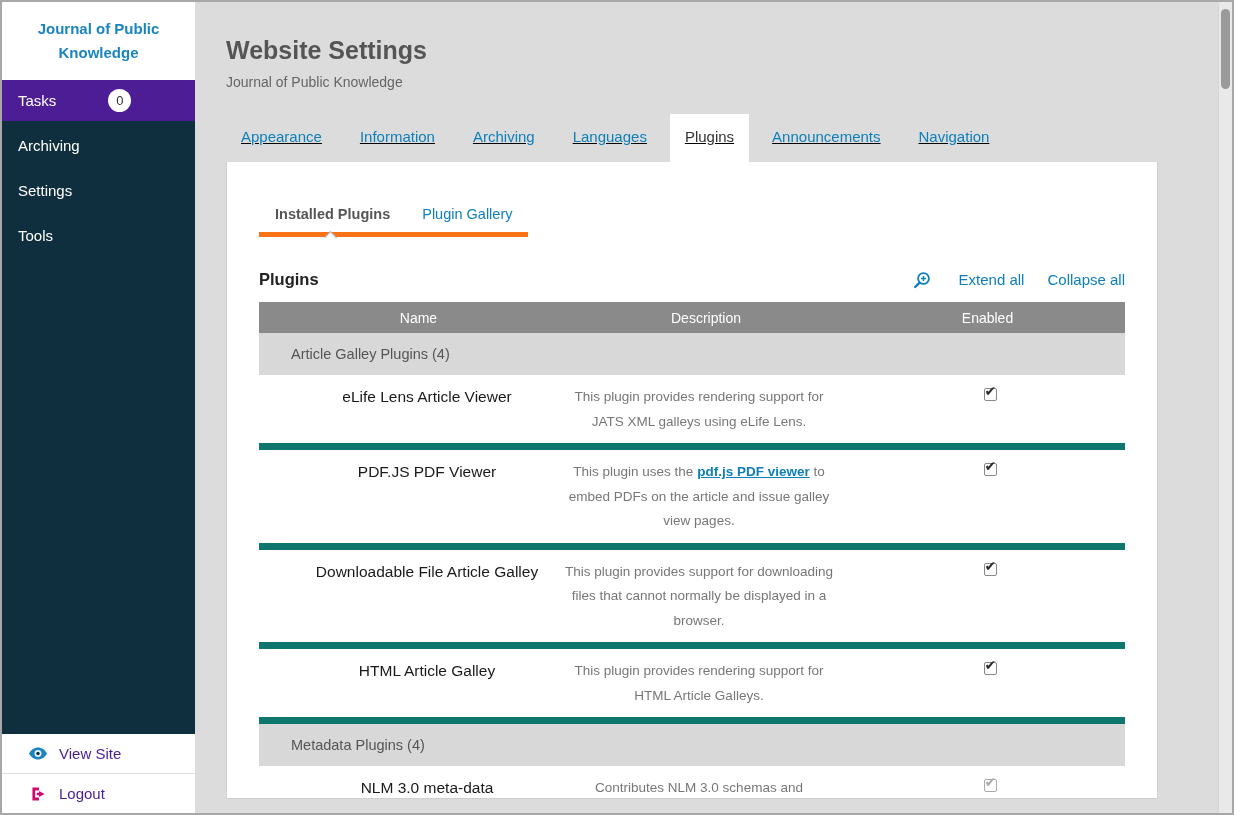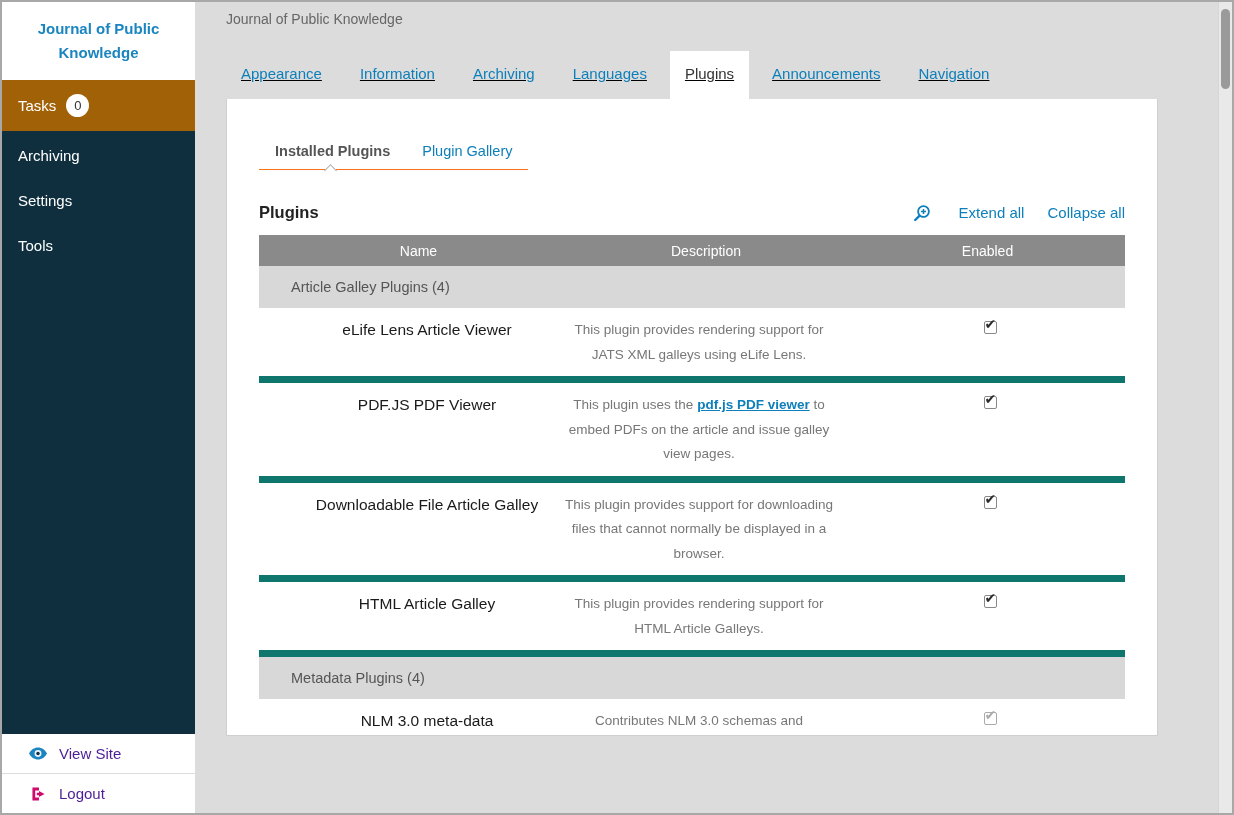--- a/index.html
+++ b/index.html
@@ -17,22 +17,22 @@
   .sidebar {
     position:absolute; left:0; top:0; bottom:0; width:193px;
     display:flex; flex-direction:column; background:#fff;
   }
   .sb-header {
     background:#fff; padding:15px 18px; text-align:center;
     color:#1a85c0; font-weight:bold; font-size:15px; line-height:24px;
     min-height:78px; cursor:pointer;
   }
   .sb-tasks {
-    background:#a16207; color:#fff; font-size:15px;
-    height:51px; display:flex; align-items:center; padding:0 16px; cursor:pointer;
+    background:#4c1d95; color:#fff; font-size:15px;
+    height:41px; display:flex; align-items:center; padding:0 16px; cursor:pointer;gap:42px;
   }
   .badge {
     background:#fff; color:#333; border-radius:50%;
     width:23px; height:23px; margin-left:10px; font-size:13px;
     display:inline-flex; align-items:center; justify-content:center;
   }
   .sb-nav { flex:1; background:#0f2f3f; padding-top:2px; }
   .sb-nav .nav-item {
     color:#fff; font-size:15px; padding:14px 16px; display:block; cursor:pointer;
   }
@@ -59,21 +59,21 @@
   }
   .tab.active { background:#fff; color:#333; }
 
   .panel {
     background:#fff; border:1px solid #cfcfcf; border-top:none;
     height:637px; padding:34px 32px 0 32px; overflow:hidden;
   }
 
   
   .subtabs-wrap { position:relative; display:inline-block; }
-  .subtabs { display:inline-flex; border-bottom:1px solid #f97316;justify-content:flex-end; }
+  .subtabs { display:inline-flex; border-bottom:5px solid #f97316;justify-content:flex-end; }
   .subtab {
     font-size:14.5px; padding:10px 16px; color:#0d7fba; cursor:pointer;
     text-decoration:none; white-space:nowrap;
   }
   .subtab.active { color:#555; font-weight:bold; }
   .caret {
     position:absolute; bottom:-5px; left:67px; width:9px; height:9px;
     background:#fff; border-top:1px solid #aaa; border-left:1px solid #aaa;
     transform:rotate(45deg);
   }
@@ -164,20 +164,21 @@
               <path d="M1.5 0.5h7v3.2H4.5v7.6h4v3.2h-7z" fill="#d00a6c"></path>
               <path d="M8.5 4.2l6 3.3-6 3.3V8.9H6.2V6.1h2.3z" fill="#d00a6c"></path>
             </svg>
           </span>
           <span>Logout</span>
         </a>
       </div>
   </aside>
 
   <main class="main">
+    <h1 class="page-title">Website Settings</h1>
     <div class="subtitle">Journal of Public Knowledge</div>
 
     <div class="tabs" id="main-tabs">
         <a class="tab">Appearance</a>
         <a class="tab">Information</a>
         <a class="tab">Archiving</a>
         <a class="tab">Languages</a>
         <a class="tab active">Plugins</a>
         <a class="tab">Announcements</a>
         <a class="tab">Navigation</a>

